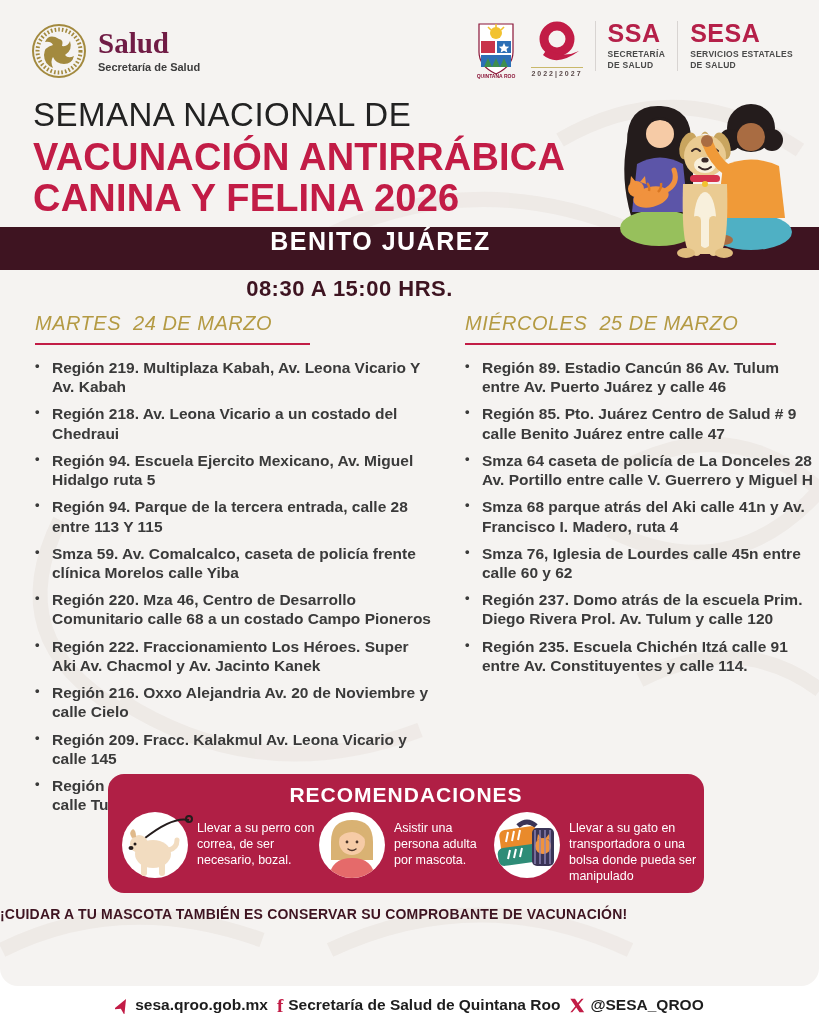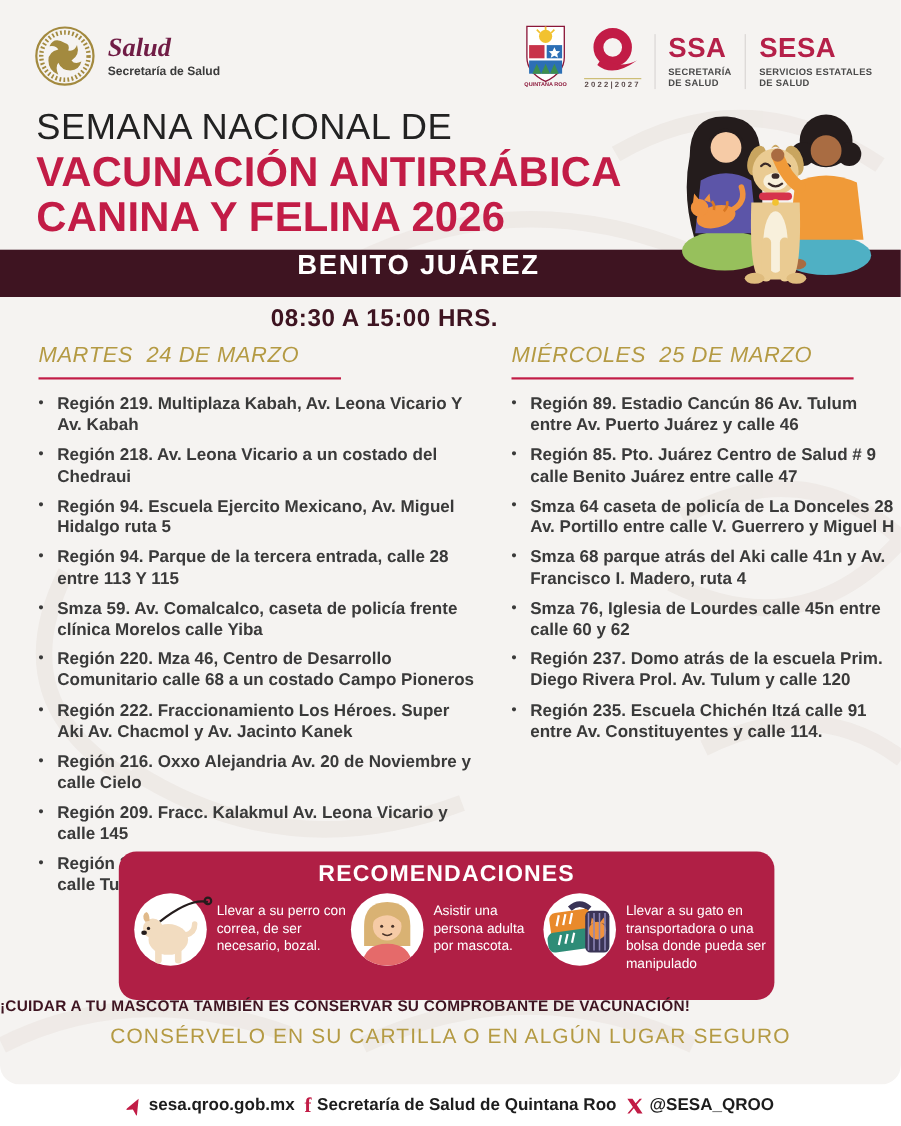--- a/index.html
+++ b/index.html
@@ -8,23 +8,23 @@
   .poster *{box-sizing:border-box;}
   .paper{position:absolute;left:0;top:0;right:0;height:986px;background:#f5f3f1;
          border-radius:0 0 18px 18px;}
   .watermark{position:absolute;inset:0;pointer-events:none;}
 
   
   .header-row{position:absolute;top:18px;left:30px;right:26px;height:66px;
               display:flex;justify-content:space-between;align-items:center;z-index:3;}
   .salud-group{display:flex;align-items:center;gap:10px;}
   .salud-text .wordmark{font-family:"Liberation Serif", serif;font-weight:bold;
-        font-size:24px;color:#701c45;line-height:1;font-style:italic;}
+        font-size:29px;color:#701c45;line-height:1;}
   .salud-text .sub{font-size:11px;font-weight:bold;color:#3c3c3c;margin-top:3px;}
-  .logo-strip{display:flex;align-items:flex-end;gap:12px;}
+  .logo-strip{display:flex;align-items:flex-start;gap:12px;}
   .vdiv{width:1px;height:50px;background:#d8d4d2;}
   .q-block{display:flex;flex-direction:column;align-items:center;}
   .q-years{font-size:7px;font-weight:bold;color:#5a4a4a;letter-spacing:2px;margin-top:2px;
            border-top:1px solid #c9b86a;padding-top:2px;}
   .agency .abbr{font-size:25px;font-weight:bold;color:#b52049;line-height:1;letter-spacing:.5px;}
   .agency .name{font-size:8.5px;font-weight:bold;color:#4a4a4a;margin-top:3px;line-height:1.25;
                 letter-spacing:.3px;white-space:pre-line;}
 
   
   .title-block{position:absolute;left:33px;top:96px;z-index:2;}
@@ -49,21 +49,21 @@
   .day-header{display:inline-block;font-style:italic;font-weight:400;font-size:20px;
               color:#b49a43;letter-spacing:.5px;white-space:pre;padding:0 38px 8px 0;
               border-bottom:2.5px solid #c21c46;margin:0 0 13px 0;}
   ul.loc-list{list-style:none;margin:0;padding:0;}
   ul.loc-list li{position:relative;padding-left:17px;margin-bottom:8px;font-size:15.5px;
                  font-weight:700;color:#3a3a3a;line-height:1.24;}
   ul.loc-list li::before{content:"•";position:absolute;left:0;top:0;color:#3a3a3a;
                  font-size:13px;}
 
   
-  .reco-box{position:absolute;left:108px;top:774px;width:596px;height:135px;background:#b01f45;
+  .reco-box{position:absolute;left:108px;top:774px;width:596px;height:119px;background:#b01f45;
             border-radius:16px;z-index:2;padding:9px 14px 0 14px;}
   .reco-title{text-align:center;color:#ffffff;font-weight:700;font-size:21px;letter-spacing:1px;}
   .reco-row{display:flex;align-items:flex-start;justify-content:space-between;margin-top:5px;}
   .reco-item{display:flex;align-items:flex-start;gap:9px;}
   .reco-circle{width:66px;height:66px;border-radius:50%;background:#ffffff;flex:0 0 auto;
                display:flex;align-items:center;justify-content:center;overflow:visible;}
   .reco-text{color:#ffffff;font-weight:400;font-size:12.5px;line-height:1.28;margin-top:8px;}
   .reco-text.w1{width:122px;} .reco-text.w2{width:100px;} .reco-text.w3{width:142px;}
 
   
@@ -302,21 +302,20 @@
               </g>
           </svg>
         </div>
         <div class="reco-text w3">Llevar a su gato en transportadora o una bolsa donde pueda ser manipulado</div>
       </div>
 
     </div>
   </div>
 
   <div class="note1">¡CUIDAR A TU MASCOTA TAMBIÉN ES CONSERVAR SU COMPROBANTE DE VACUNACIÓN!</div>
-  <div class="note2">CONSÉRVELO EN SU CARTILLA O EN ALGÚN LUGAR SEGURO</div>
 
   <div class="footer">
     <div class="f-item">
       <svg width="15" height="17" viewBox="0 0 16 18">
         <path d="M8 1 L14.5 17 L8 12.8 L1.5 17 Z" fill="#c21c46" transform="rotate(28 8 9)"></path>
       </svg>
       <span>sesa.qroo.gob.mx</span>
     </div>
     <div class="f-item">
       <span class="fb-glyph">f</span>

